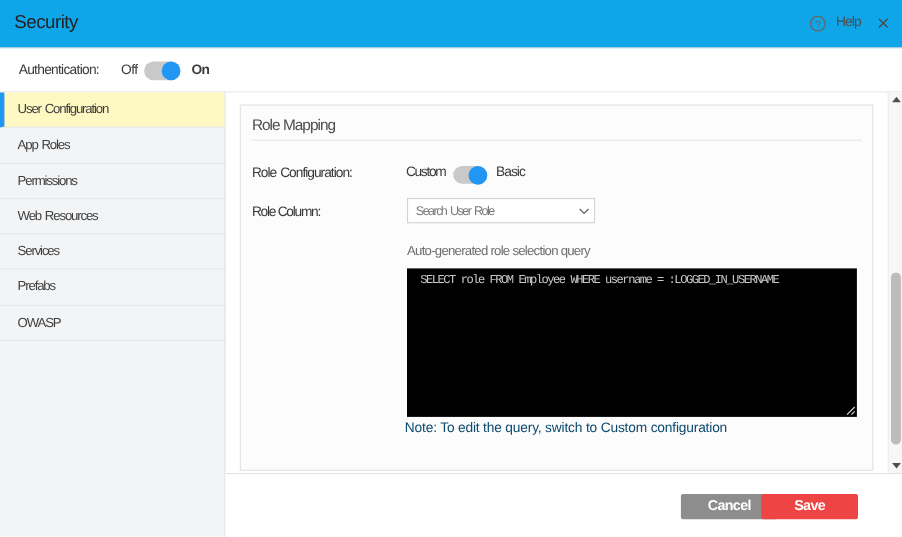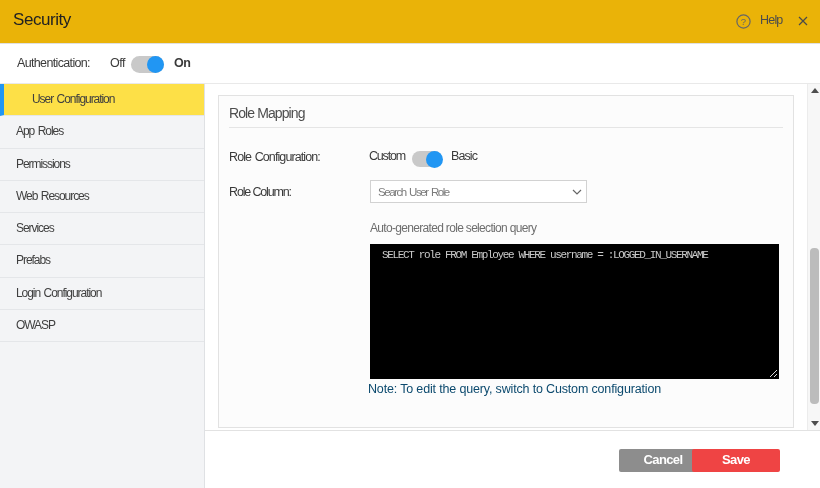--- a/index.html
+++ b/index.html
@@ -1,51 +1,51 @@
 <!DOCTYPE html>
 <html><head>
 <meta charset="utf-8">
 <style>
 * { margin:0; padding:0; box-sizing:border-box; }
 html,body { width:820px; height:488px; overflow:hidden; }
 body { font-family:"Liberation Sans", sans-serif; position:relative; background:#fff; }
 
 
-.header { position:absolute; left:0; top:0; width:820px; height:44px; background:#eab308; border-bottom:1px solid #e0e0e0; }
+.header { position:absolute; left:0; top:0; width:820px; height:44px; background:#0ea5e9; border-bottom:1px solid #e0e0e0; }
 .header h1 { position:absolute; left:13px; top:10px; font-size:17px; font-weight:500; color:#222; letter-spacing:-0.45px; }
 .helpicon { position:absolute; left:736px; top:14px; }
 .helptxt { position:absolute; left:760px; top:13px; font-size:12.5px; color:#4c4c4c; letter-spacing:-0.8px; }
 .closex { position:absolute; left:798px; top:16px; }
 
 
 .authrow { position:absolute; left:0; top:44px; width:820px; height:40px; background:#fff; border-bottom:1px solid #e9e9e9; }
 .authrow .lbl { position:absolute; left:17px; top:12px; font-size:12.5px; color:#3a3a3a; letter-spacing:-0.65px; }
 .off { position:absolute; left:110px; top:12px; font-size:12.5px; color:#3a3a3a; letter-spacing:-0.5px; }
 .on  { position:absolute; left:174px; top:12px; font-size:12.5px; color:#3a3a3a; letter-spacing:-0.5px;font-weight:bold; }
 .toggle { position:absolute; background:#c9c9c9; border-radius:9px; }
 .toggle .knob { position:absolute; border-radius:50%; background:#2196f3; }
 .tg1 { left:131px; top:12px; width:33px; height:17px; }
 .tg1 .knob { right:0; top:0; width:17px; height:17px; }
 
 
 .sidebar { position:absolute; left:0; top:84px; width:205px; height:404px; background:#f3f4f6; border-right:1px solid #dfe1e4; }
 .sidebar .item { height:32.3px; line-height:31.3px; border-bottom:1px solid #e4e6e9; padding-left:16px; font-size:12px; color:#3f3f3f; letter-spacing:-1.05px; word-spacing:1.2px; }
-.sidebar .item.active { background:#fde047; border-left:4px solid #2196f3; padding-left:28px; }
+.sidebar .item.active { background:#fef9c3; border-left:4px solid #2196f3; padding-left:12px; }
 
 
 .panel { position:absolute; left:218px; top:95px; width:576px; height:333px; background:#fcfcfc; border:1px solid #e2e2e2; }
 .ptitle { position:absolute; left:10px; top:9px; font-size:14px; color:#4d4d4d; letter-spacing:-0.9px; }
 .phr { position:absolute; left:10px; top:31px; width:554px; border-top:1px solid #e5e5e5; }
 .lab1 { position:absolute; left:10px; top:54px; font-size:12.5px; color:#3a3a3a; letter-spacing:-0.9px; word-spacing:1px; }
 .custom { position:absolute; left:150px; top:53px; font-size:12.5px; color:#3a3a3a; letter-spacing:-1.2px; }
 .basic { position:absolute; left:232px; top:53px; font-size:12.5px; color:#3a3a3a; letter-spacing:-0.9px; }
 .tg2 { left:193px; top:55px; width:30px; height:16px; }
 .tg2 .knob { right:-1px; top:-0.5px; width:17px; height:17px; }
 .lab2 { position:absolute; left:10px; top:89px; font-size:12.5px; color:#3a3a3a; letter-spacing:-1.15px; }
-.select { position:absolute; left:151px; top:84px; width:217px; height:23px; border:1px solid #d2d2d2; background:#fff; }
+.select { position:absolute; left:151px; top:84px; width:171px; height:23px; border:1px solid #d2d2d2; background:#fff; }
 .select .ph { position:absolute; left:7px; top:4.5px; font-size:11.5px; color:#7b7b7b; letter-spacing:-1.45px; word-spacing:1.6px; }
 .select svg { position:absolute; right:4px; top:8px; }
 .autogen { position:absolute; left:151px; top:125px; font-size:12px; color:#6e6e6e; letter-spacing:-0.68px; }
 .codebox { position:absolute; left:151px; top:147.5px; width:409px; height:135px; background:#000; }
 .codebox .code { position:absolute; left:12px; top:5px; font-family:"Liberation Mono", monospace; font-size:11px; letter-spacing:-1.35px; color:#c9c9c9; white-space:pre; }
 .grip { position:absolute; right:1px; bottom:1px; }
 .note { position:absolute; left:149px; top:286px; font-size:12.5px; color:#0c4a6e; letter-spacing:-0.16px; }
 
 
 .sbar { position:absolute; left:807px; top:84px; width:13px; height:346px; background:#f7f7f7; border-left:1px solid #ececec; }
@@ -83,21 +83,20 @@
     <span class="on">On</span>
   </div>
 
   <div class="sidebar">
     <div class="item active">User Configuration</div>
     <div class="item">App Roles</div>
     <div class="item">Permissions</div>
     <div class="item">Web Resources</div>
     <div class="item">Services</div>
     <div class="item">Prefabs</div>
-    <div class="item">Login Configuration</div>
     <div class="item">OWASP</div>
   </div>
 
   <div class="panel">
     <div class="ptitle">Role Mapping</div>
     <div class="phr"></div>
     <div class="lab1">Role Configuration:</div>
     <span class="custom">Custom</span>
     <div class="toggle tg2">
       <div class="knob"></div>

